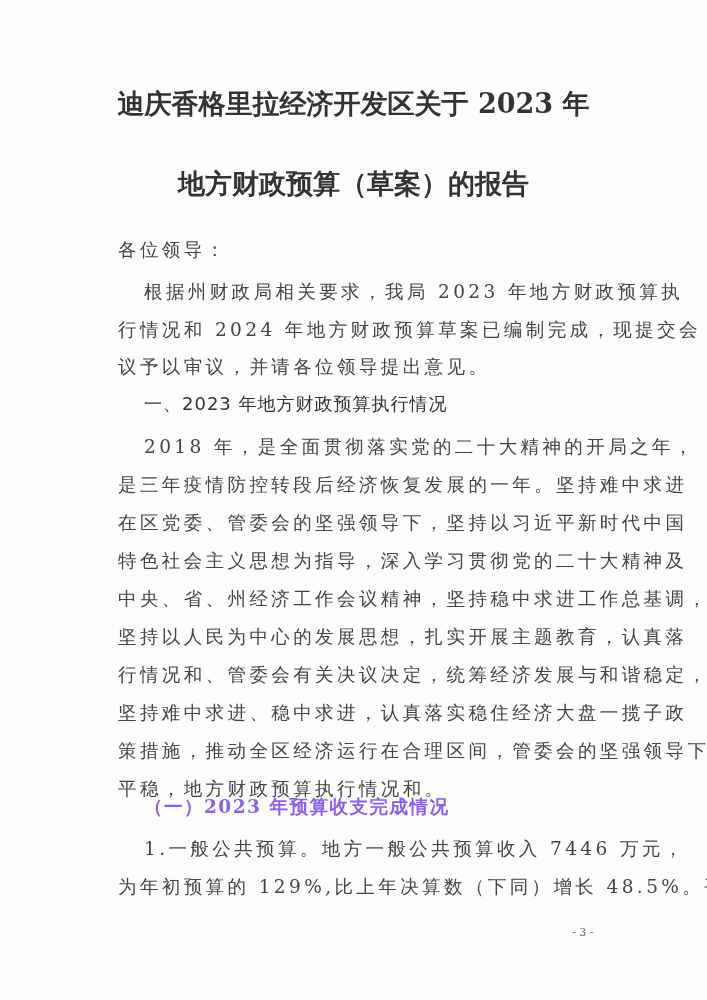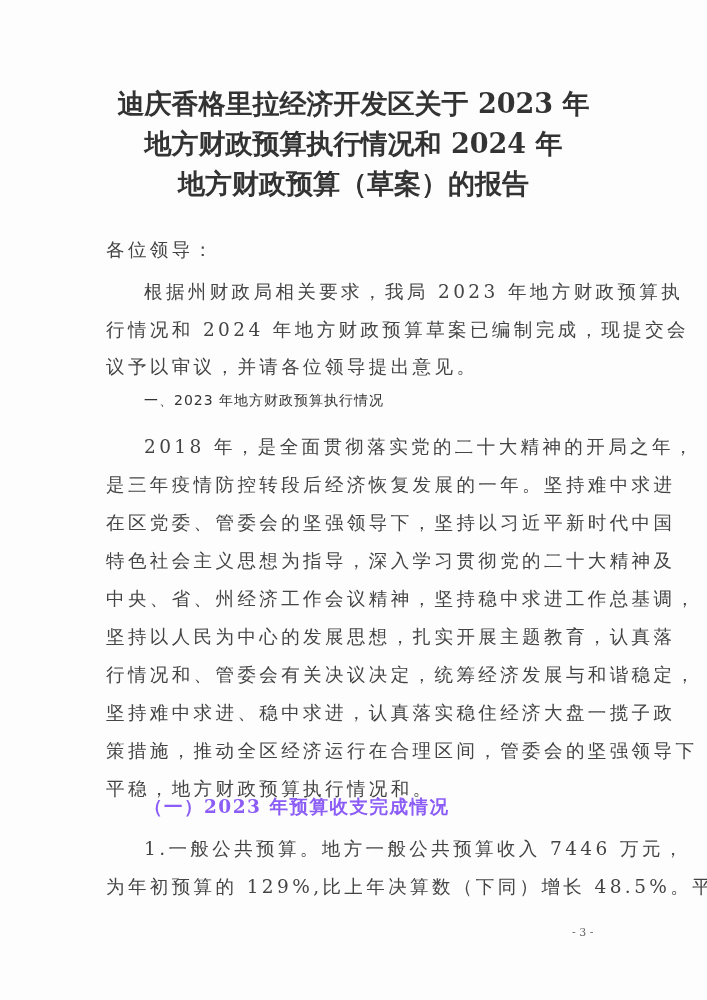--- a/index.html
+++ b/index.html
@@ -7,33 +7,32 @@
     width: 707px; height: 1000px; background: #fdfdfd; position: relative; overflow: hidden;
     font-family: "DejaVu Serif", "Liberation Serif", serif; color: #3a3a3a;
   }
   .page { position: absolute; left: 0; top: 0; width: 707px; height: 1000px; }
   .title {
     position: absolute; left: 0; width: 707px; text-align: center;
     font-family: "DejaVu Serif", serif; font-weight: bold; font-size: 27px;
     color: #333; letter-spacing: 0px;
   }
   .line {
-    position: absolute; left: 106px; width: 500px; font-size: 18.5px; white-space: nowrap;
+    position: absolute; left: 118px; width: 500px; font-size: 18.5px; white-space: nowrap;
     letter-spacing: 3.4px; color: #444;
   }
-  .h1 { font-family: "DejaVu Sans", sans-serif; letter-spacing: 1px; font-size: 14px; color: #333; }
+  .h1 { font-family: "DejaVu Sans", sans-serif; letter-spacing: 1px; font-size: 18px; color: #333; }
   .h2 { font-weight: bold; letter-spacing: 1.5px; color: #8b5cf6; }
   .pagenum { position: absolute; left: 572px; top: 926px; font-size: 11px; color: #666; }
 </style>
 </head>
 <body>
 
 <div class="page">
   <div class="title" style="top:86px">迪庆香格里拉经济开发区关于 2023 年</div>
-  <div class="title" style="top:126px">地方财政预算执行情况和 2024 年</div>
   <div class="title" style="top:166px">地方财政预算（草案）的报告</div>
 
   <div class="line" style="top:237px">各位领导：</div>
 
   <div class="line" style="top:279px; left:144px">根据州财政局相关要求，我局 2023 年地方财政预算执</div>
   <div class="line" style="top:317px">行情况和 2024 年地方财政预算草案已编制完成，现提交会</div>
   <div class="line" style="top:354px">议予以审议，并请各位领导提出意见。</div>
 
   <div class="line h1" style="top:392px; left:144px">一、2023 年地方财政预算执行情况</div>
 

